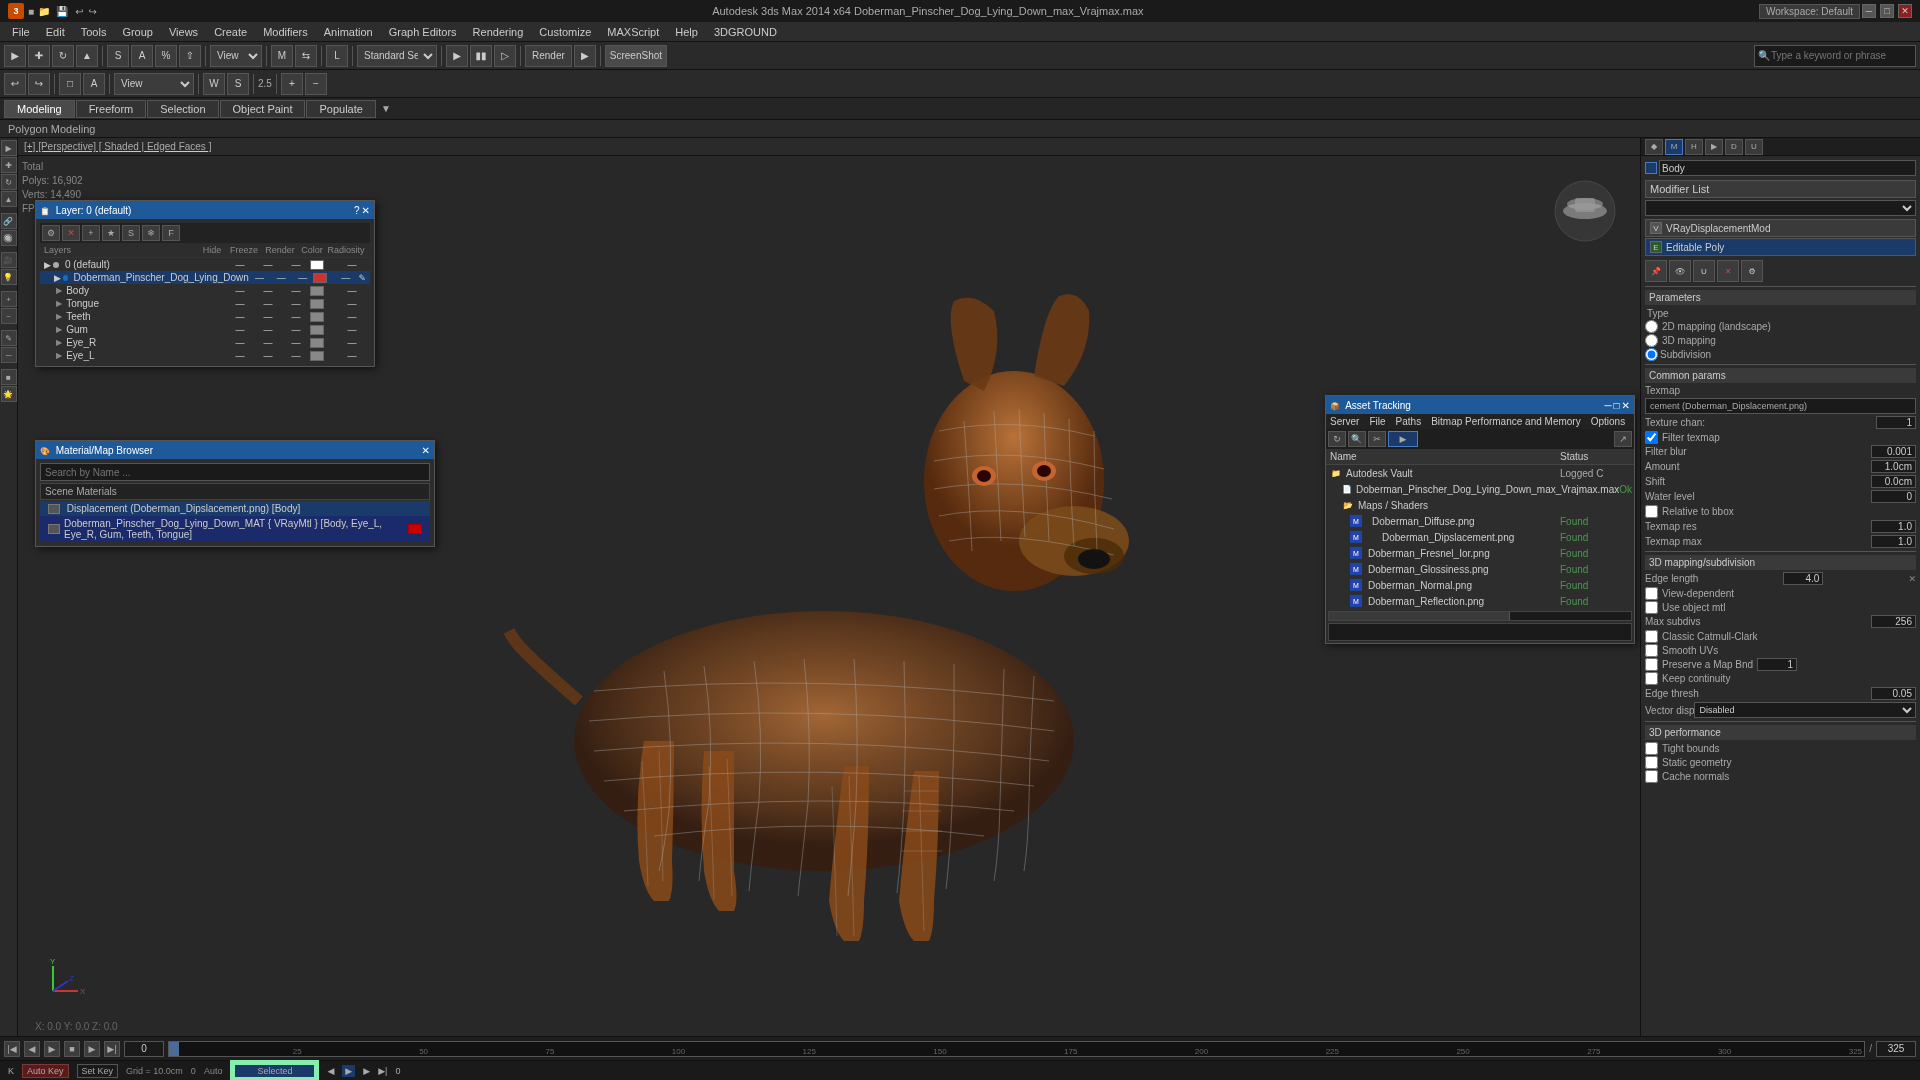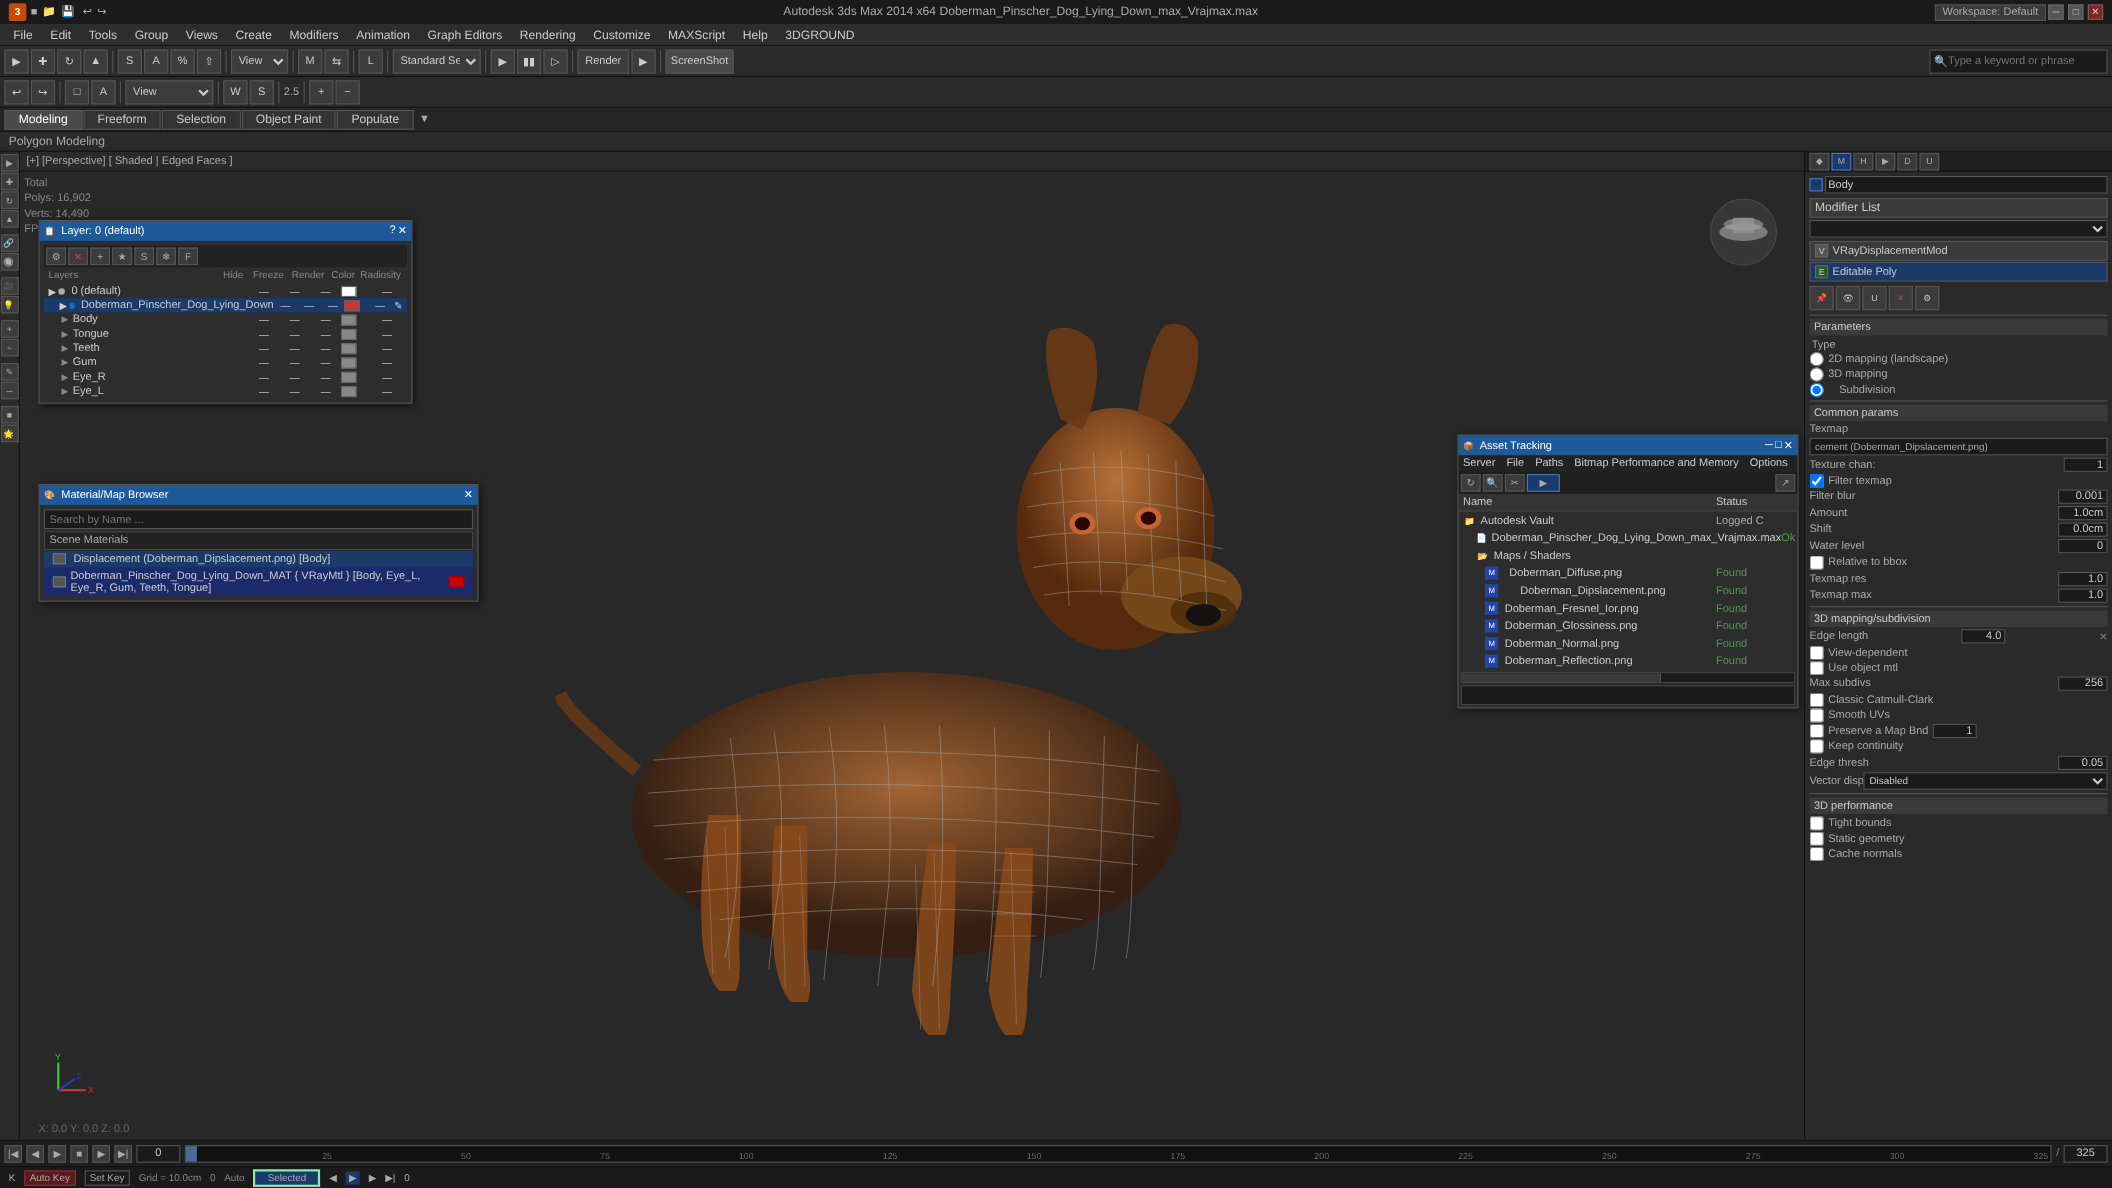--- a/index.html
+++ b/index.html
@@ -33,21 +33,21 @@
     #submode { height: 18px; background: #2a2a2a; display: flex; align-items: center; padding: 0 8px; border-bottom: 1px solid #111; font-size: 11px; color: #aaa; }
 
     
     #main { display: flex; height: calc(1080px - 22px - 20px - 28px - 28px - 22px - 18px - 24px - 20px); }
 
     
     #left-toolbar { width: 18px; background: #2a2a2a; border-right: 1px solid #111; display: flex; flex-direction: column; align-items: center; padding: 2px 0; gap: 1px; }
     .lt-icon { width: 16px; height: 16px; background: #3c3c3c; border: 1px solid #555; color: #aaa; font-size: 8px; display: flex; align-items: center; justify-content: center; cursor: pointer; }
 
     
-    #viewport { flex: 1; position: relative; background: #1a1a1a; overflow: hidden; }
+    #viewport { flex: 1; position: relative; background: #1a1a1a; overflow: hidden; text-decoration: underline; }
     #viewport-header { height: 18px; background: #2a2a2a; display: flex; align-items: center; padding: 0 6px; font-size: 10px; color: #aaa; border-bottom: 1px solid #111; }
     #viewport-canvas { width: 100%; height: calc(100% - 18px); position: relative; background: #282828; }
 
     
     #stats { position: absolute; top: 4px; left: 4px; font-size: 10px; color: #888; line-height: 1.4; }
 
     
     #gizmo { position: absolute; top: 20px; right: 20px; width: 70px; height: 70px; }
 
     
@@ -476,21 +476,21 @@
 
         <div class="param-text">Type</div>
         <div style="display:flex;align-items:center;gap:2px;margin-bottom:1px;">
           <input type="radio" name="maptype" style="">
           <span class="param-text">2D mapping (landscape)</span>
         </div>
         <div style="display:flex;align-items:center;gap:2px;margin-bottom:1px;">
           <input type="radio" name="maptype" style="">
           <span class="param-text">3D mapping</span>
         </div>
-        <div style="display:flex;align-items:center;gap:12px;margin-bottom:3px;">
+        <div style="display:flex;align-items:center;gap:0;margin-bottom:3px;">
           <input type="radio" name="maptype" checked="" style="">
           <span class="param-text">Subdivision</span>
         </div>
 
         <div class="param-divider"></div>
 
         <div style="background:#3a3a3a;padding:2px 4px;margin-bottom:2px;font-size:10px;color:#ccc;">
           <span>Common params</span>
         </div>
 
@@ -908,21 +908,21 @@
     <span style="cursor:pointer;font-size:9px;">K</span>
     <span style="cursor:pointer;background:#5a1a1a;padding:1px 4px;font-size:9px;border:1px solid #7a3a3a;">Auto Key</span>
     <span style="cursor:pointer;padding:1px 4px;font-size:9px;border:1px solid #555;">Set Key</span>
 
     <span style="font-size:9px;color:#888;">Grid = 10.0cm</span>
 
     <span style="font-size:9px;color:#888;">0</span>
 
     <span style="font-size:9px;color:#888;">Auto</span>
 
-    <span style="background:#1a3a6a;padding:1px 11px;font-size:9px;border:2px solid #86efac;">Selected</span>
+    <span style="background:#1a3a6a;padding:1px 22px;font-size:9px;border:5px solid #86efac;">Selected</span>
 
     <span style="cursor:pointer;font-size:9px;">◀</span>
     <span style="cursor:pointer;font-size:9px;background:#1a3a6a;padding:1px 3px;">▶</span>
     <span style="cursor:pointer;font-size:9px;">▶</span>
     <span style="cursor:pointer;font-size:9px;">▶|</span>
 
     <span style="font-size:9px;color:#aaa;">0</span>
   </div>
 </div>
 

